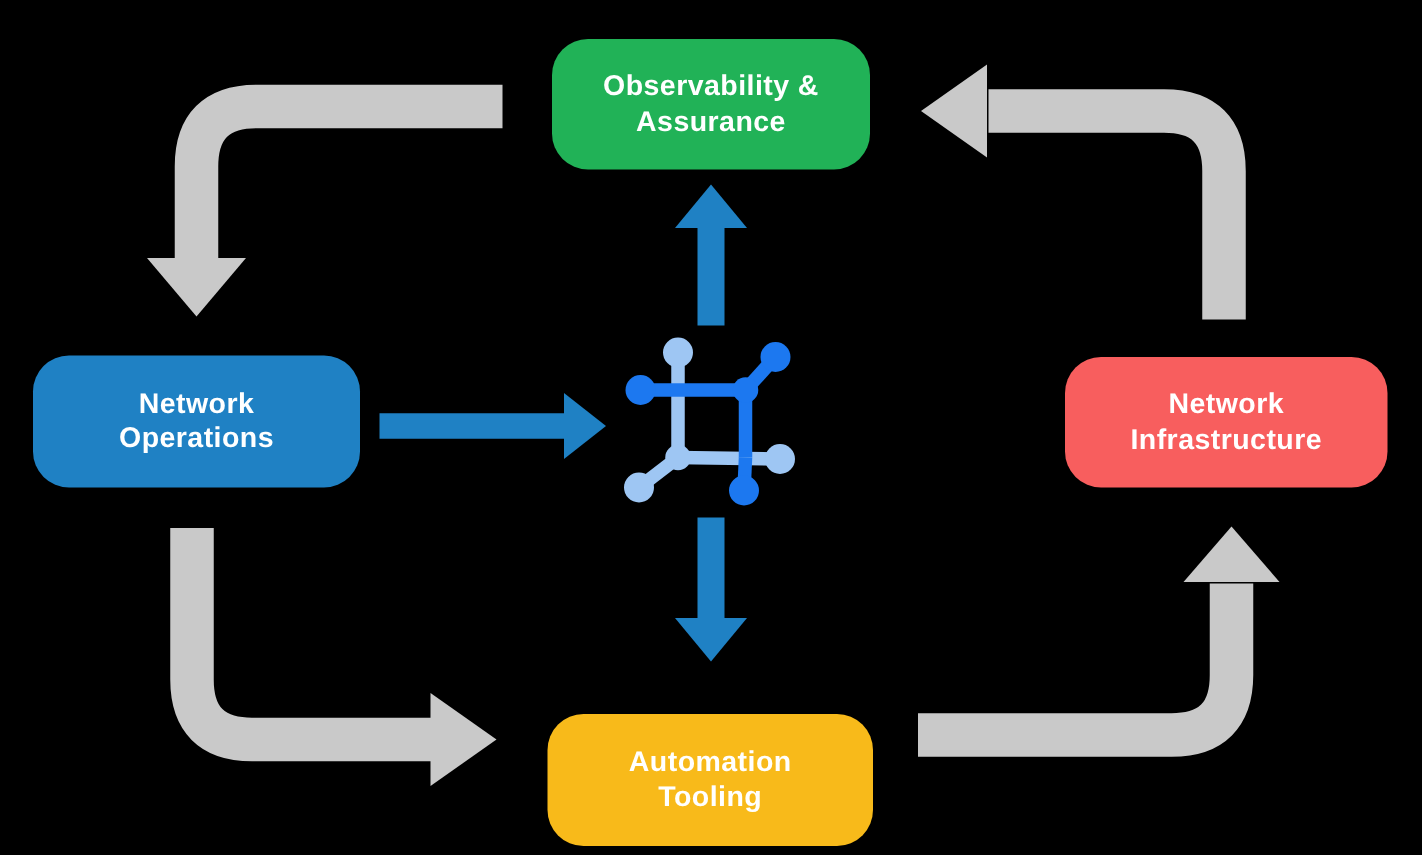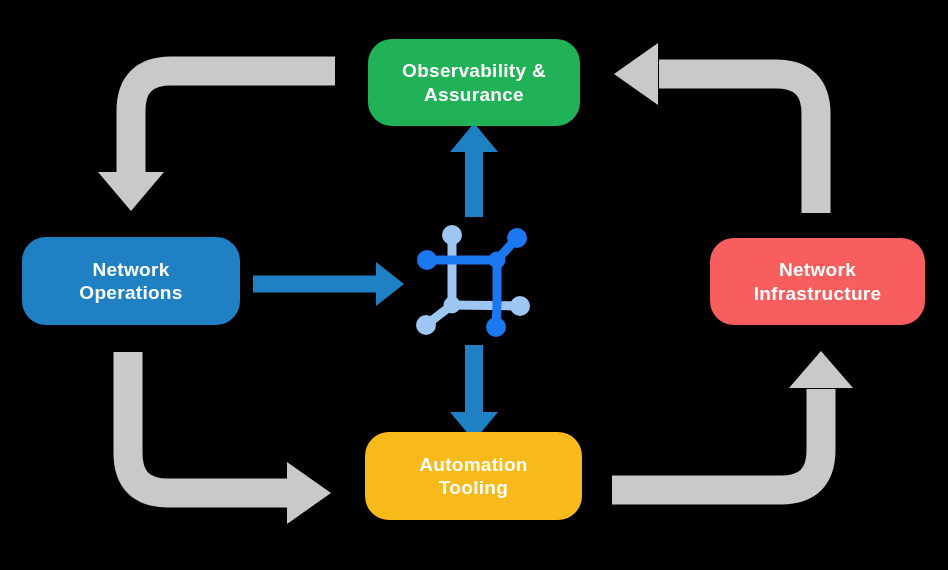--- a/index.html
+++ b/index.html
@@ -29,24 +29,24 @@
   }
   .node-label {
     color: #fff;
     font-size: 19px;
     font-weight: 600;
     line-height: 1.22;
     letter-spacing: 0.3px;
     text-align: center;
     white-space: pre-line;
   }
-  #node-observability   { left: 368px; top: 39px;  width: 212px; height: 87px; }
+  #node-observability   { left: 368px; top: 26px;  width: 212px; height: 87px; }
   #node-operations      { left: 22px;  top: 237px; width: 218px; height: 88px; }
   #node-infrastructure  { left: 710px; top: 238px; width: 215px; height: 87px; }
-  #node-automation      { left: 365px; top: 432px; width: 217px; height: 88px; justify-content: center; }
+  #node-automation      { left: 365px; top: 476px; width: 217px; height: 88px; justify-content: center; }
 </style>
 </head>
 <body>
 
 <div id="canvas" style="background-color: rgb(0, 0, 0);">
 
   <svg id="arrow-layer" viewBox="0 0 948 570" xmlns="http://www.w3.org/2000/svg">
 
     <g color="#C9C9C9">
       <path d="M 335 71 L 171 71 Q 131 71 131 111 L 131 173" fill="none" stroke="currentColor" stroke-width="29"></path>

